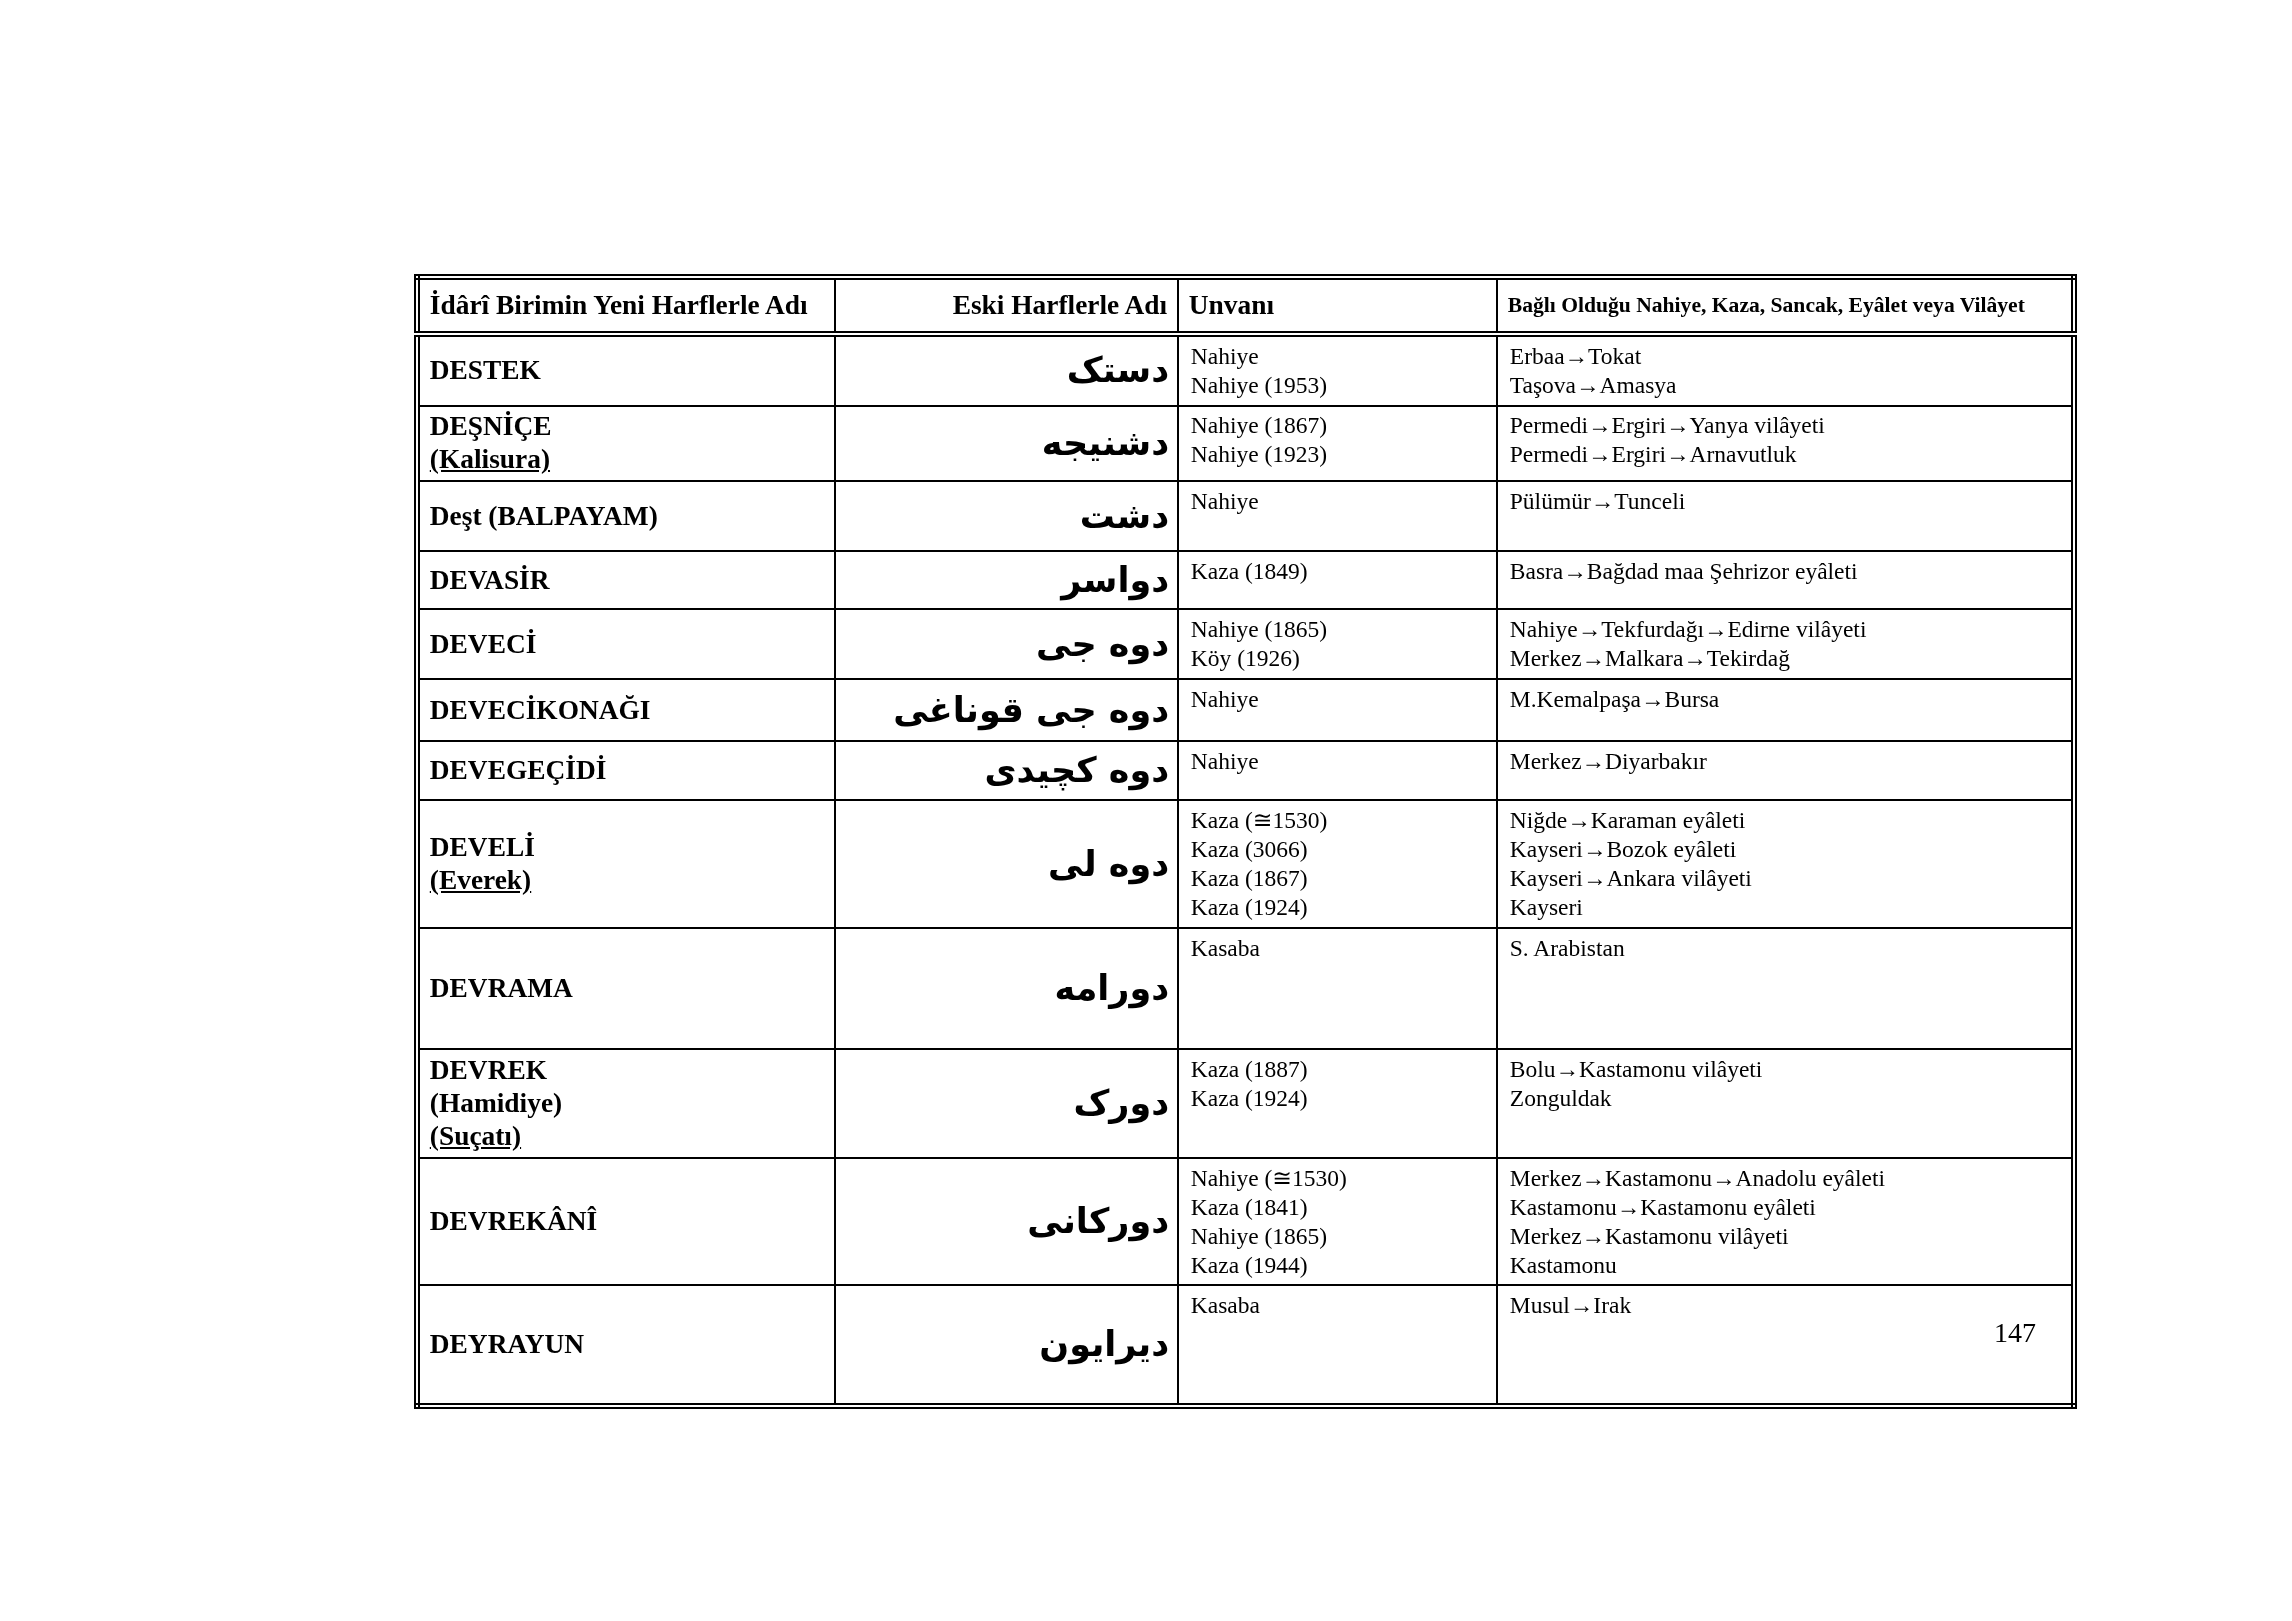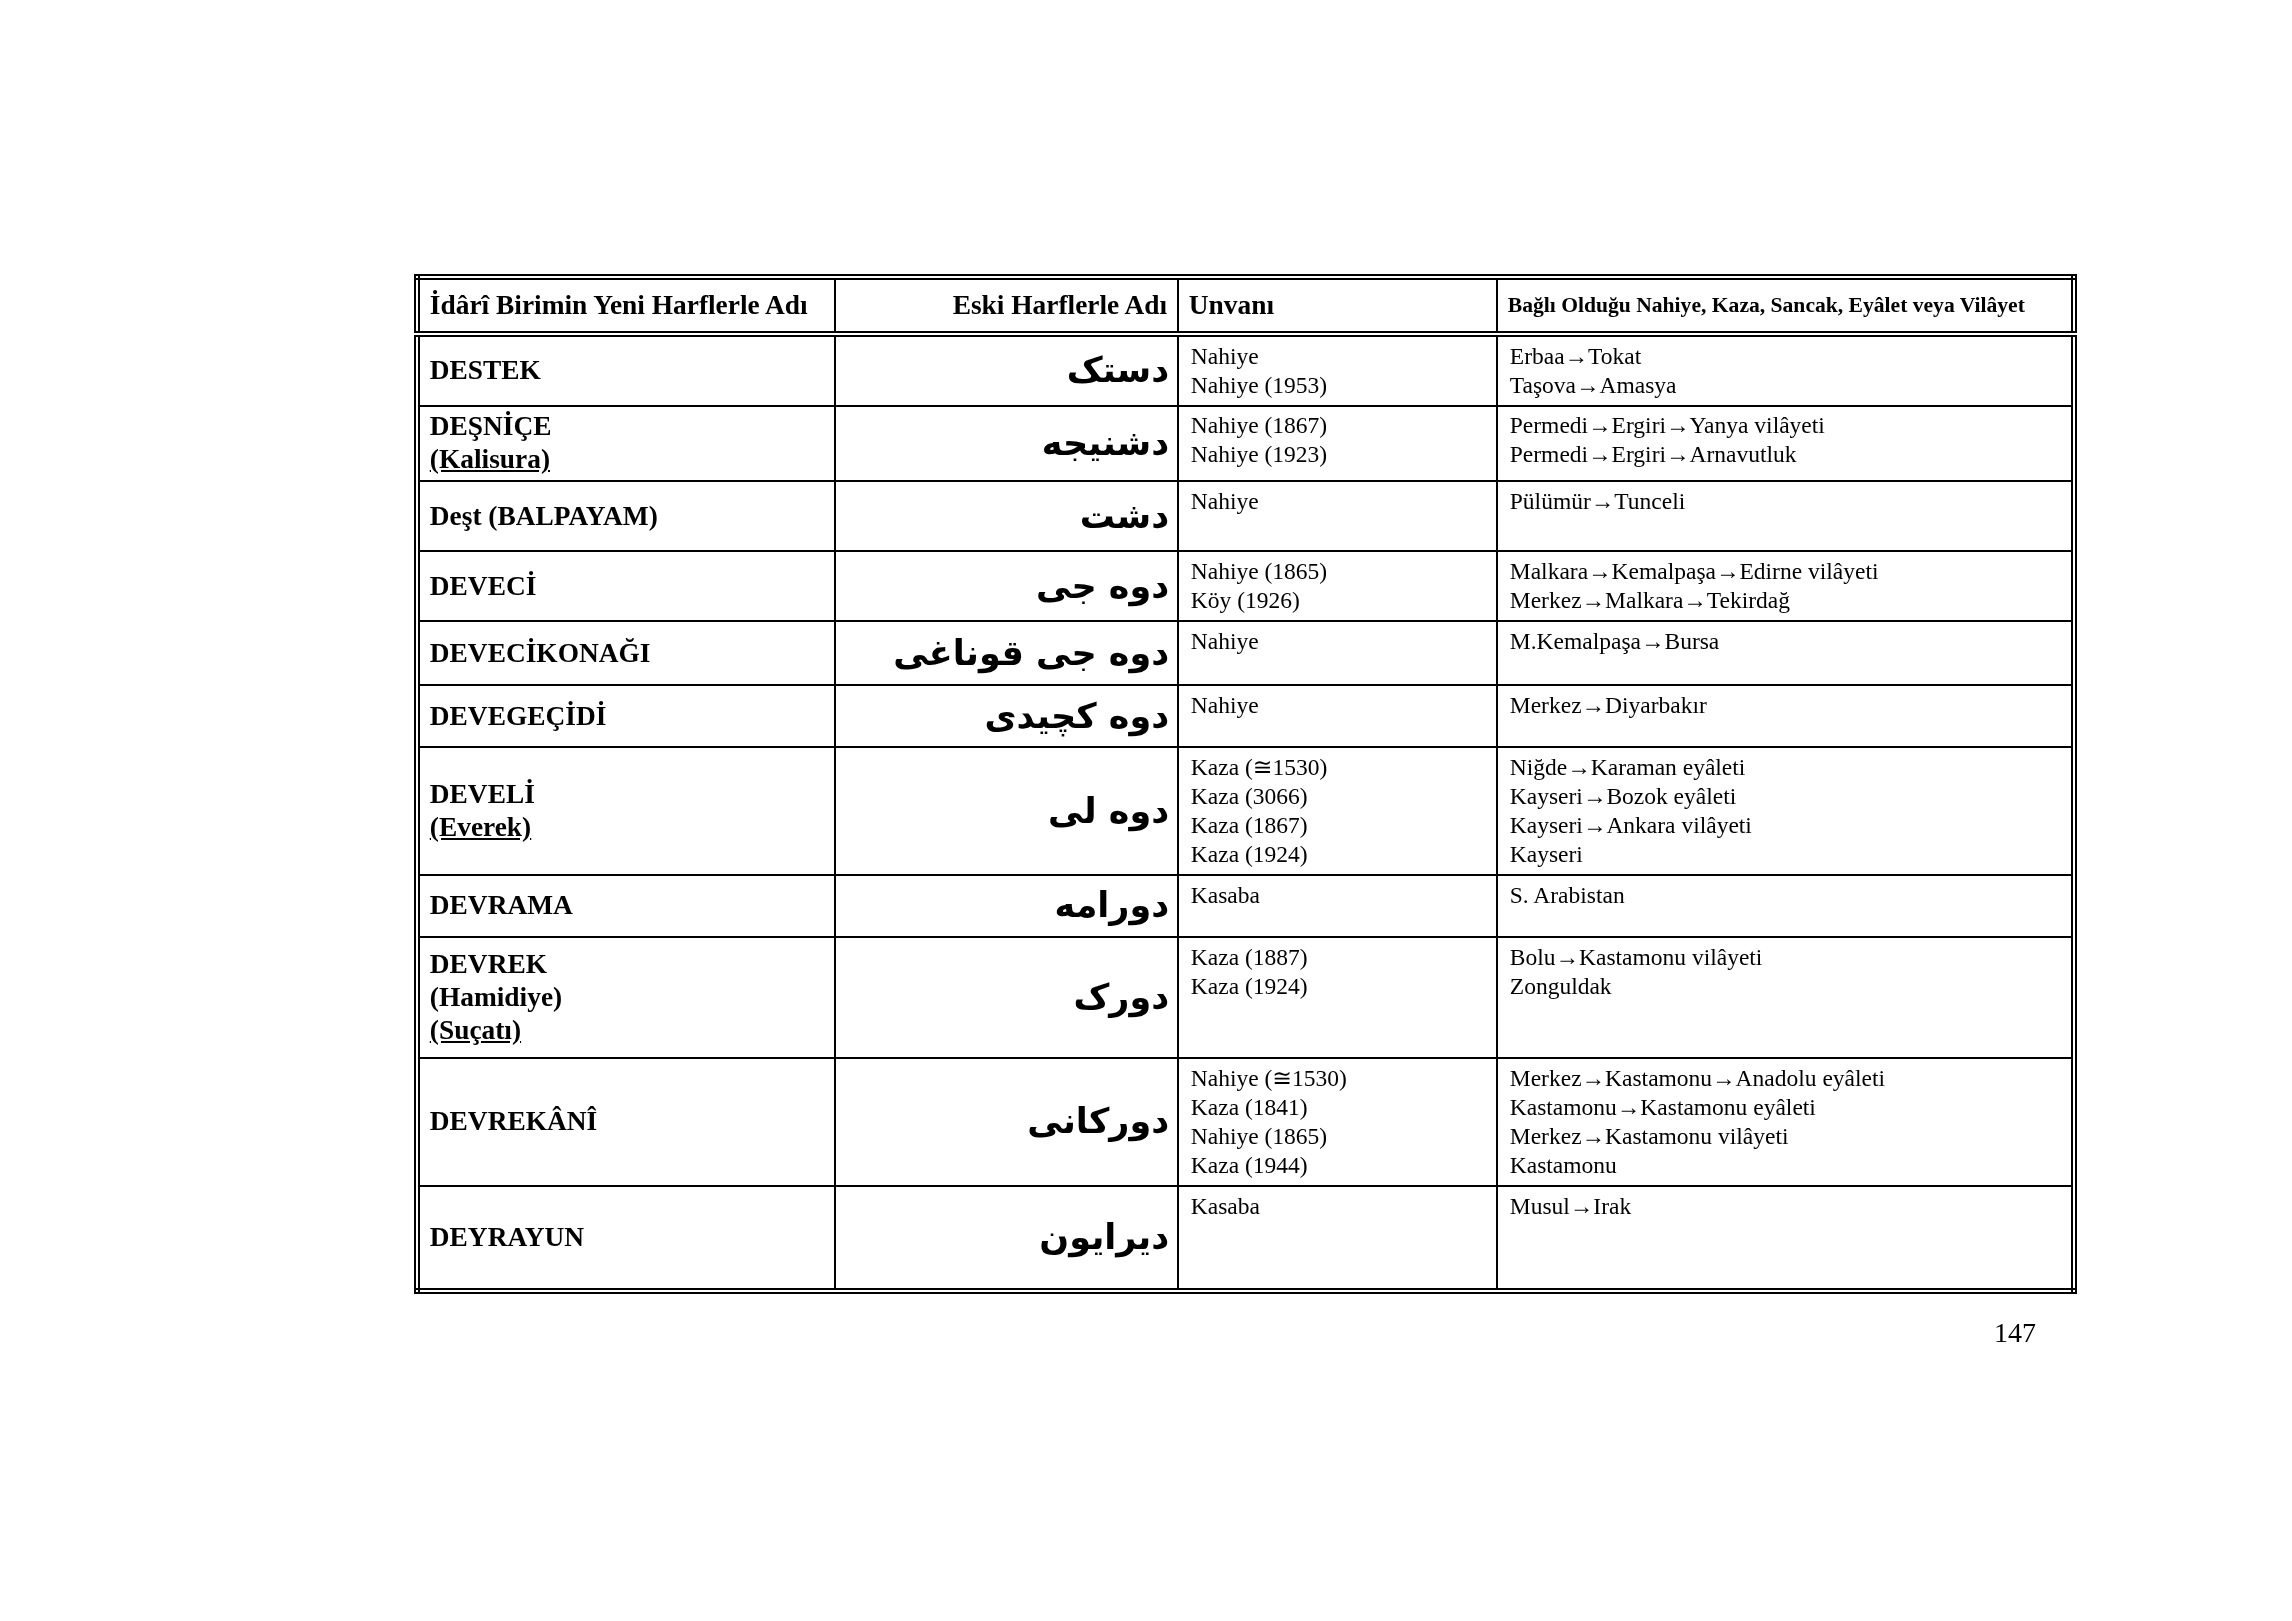--- a/index.html
+++ b/index.html
@@ -151,29 +151,41 @@
           <td class="old">دشت</td>
           <td class="unvan">
             <div>Nahiye</div>
           </td>
           <td class="bagli">
             <div>Pülümür→Tunceli</div>
           </td>
         </tr>
         <tr>
           <td class="name">
+            <div>DEVASİR</div>
+          </td>
+          <td class="old">دواسر</td>
+          <td class="unvan">
+            <div>Kaza (1849)</div>
+          </td>
+          <td class="bagli">
+            <div>Basra→Bağdad maa Şehrizor eyâleti</div>
+          </td>
+        </tr>
+        <tr>
+          <td class="name">
             <div>DEVECİ</div>
           </td>
           <td class="old">دوه جى</td>
           <td class="unvan">
             <div>Nahiye (1865)</div>
             <div>Köy (1926)</div>
           </td>
           <td class="bagli">
-            <div>Malkara→Kemalpaşa→Edirne vilâyeti</div>
+            <div>Nahiye→Tekfurdağı→Edirne vilâyeti</div>
             <div>Merkez→Malkara→Tekirdağ</div>
           </td>
         </tr>
         <tr>
           <td class="name">
             <div>DEVECİKONAĞI</div>
           </td>
           <td class="old">دوه جى قوناغى</td>
           <td class="unvan">
             <div>Nahiye</div>

